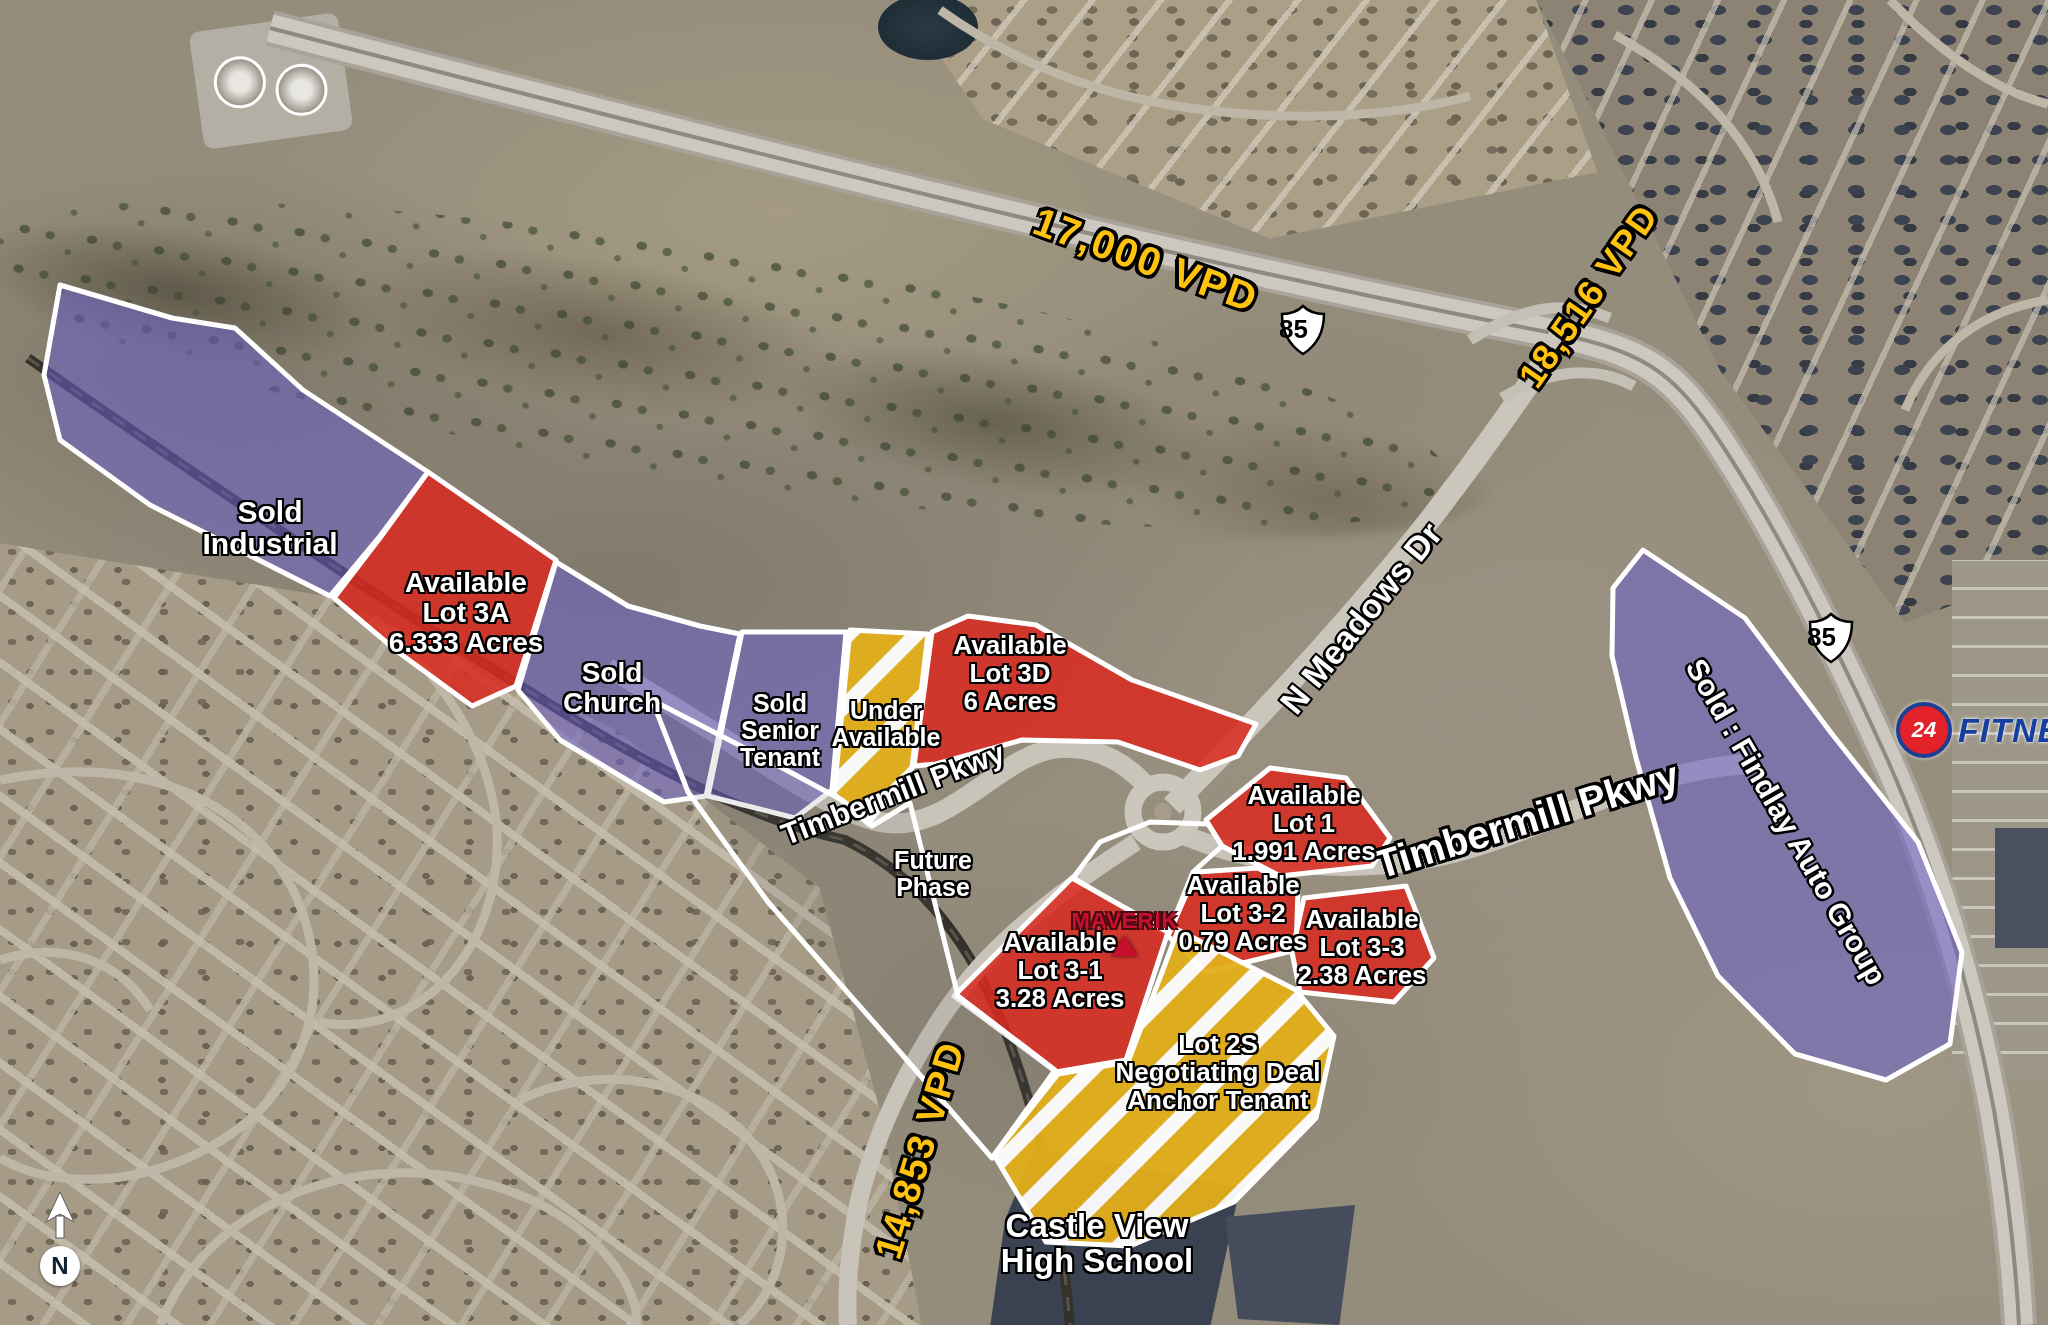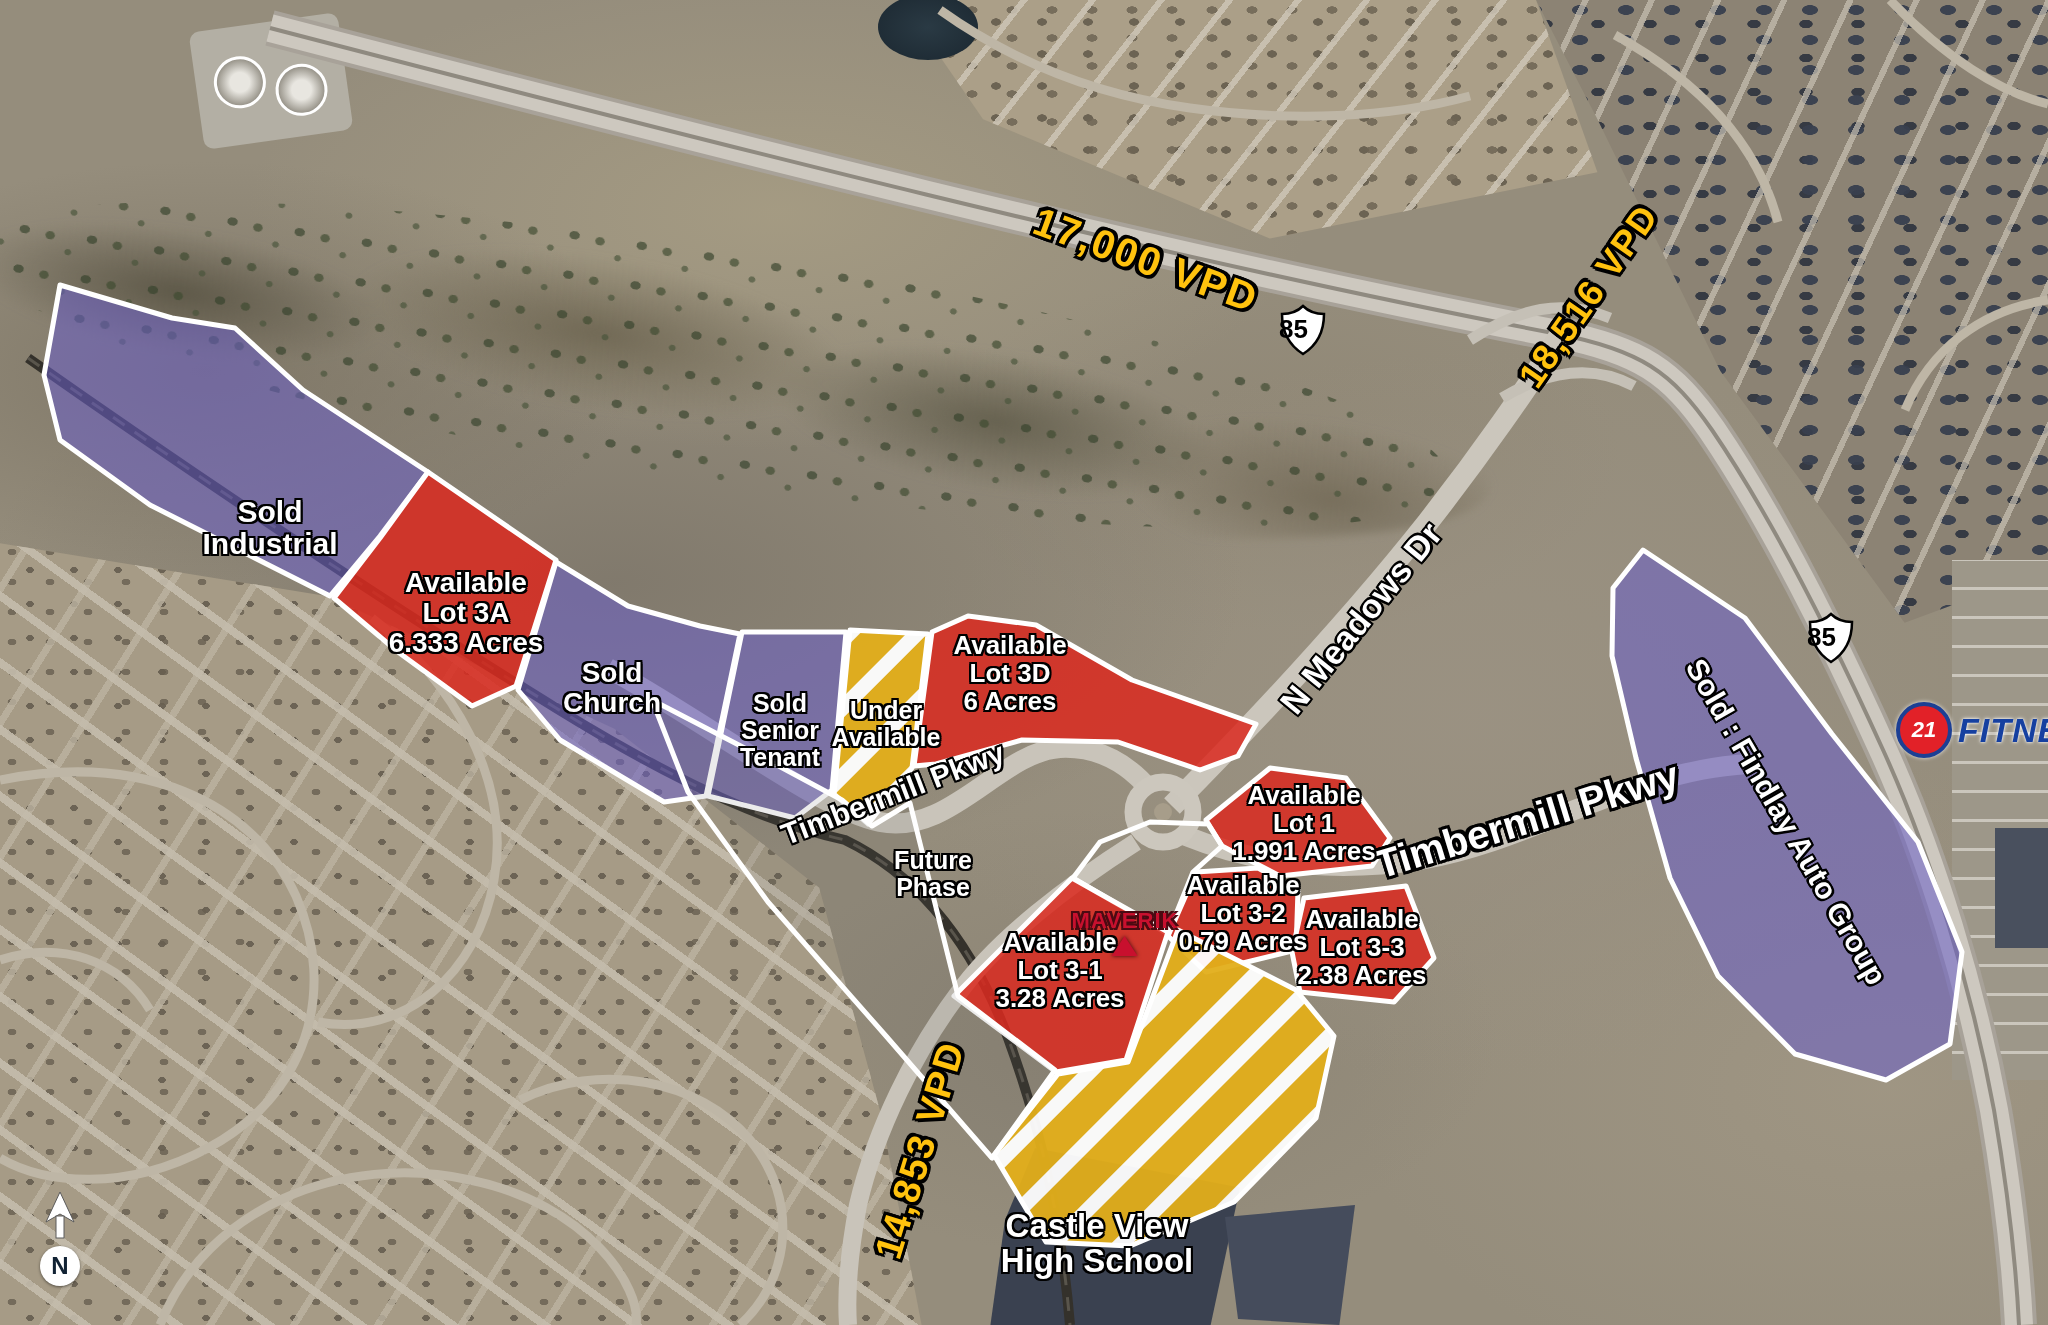--- a/index.html
+++ b/index.html
@@ -236,32 +236,37 @@
   <div class="lbl o2" style="left:1362px;top:948px;font-size:26px">
     <span>Available</span><br>
     <span>Lot 3-3</span><br>
     <span>2.38 Acres</span>
   </div>
   <div class="lbl o2" style="left:1060px;top:971px;font-size:26px">
     <span>Available</span><br>
     <span>Lot 3-1</span><br>
     <span>3.28 Acres</span>
   </div>
+  <div class="lbl o2" style="left:1218px;top:1073px;font-size:26px">
+    <span>Lot 2S</span><br>
+    <span>Negotiating Deal</span><br>
+    <span>Anchor Tenant</span>
+  </div>
   <div class="lbl o2" style="left:1786px;top:822px;font-size:30px;transform:translate(-50%,-50%) rotate(60deg)">Sold : Findlay Auto Group</div>
   <div class="lbl o2" style="left:933px;top:874px;font-size:25px">
     <span>Future</span><br>
     <span>Phase</span>
   </div>
 
   <div id="maverik">
     <span class="mtxt">MAVERIK</span>
     <span class="tri"></span>
   </div>
   <div id="fitness">
-    <span class="circ">21</span>
+    <span class="circ">24</span>
     <span class="fword">FITNESS</span>
   </div>
   <div class="lbl o2" style="left:1097px;top:1243px;font-size:33px">
     <span>Castle View</span><br>
     <span>High School</span>
   </div>
 
   <div id="compass">
     <svg width="36" height="48" viewBox="0 0 36 48">
       <path d="M18 0 L32 30 L18 22 L4 30 Z" fill="#fff" stroke="#5a5a5a" stroke-width="1"></path>

